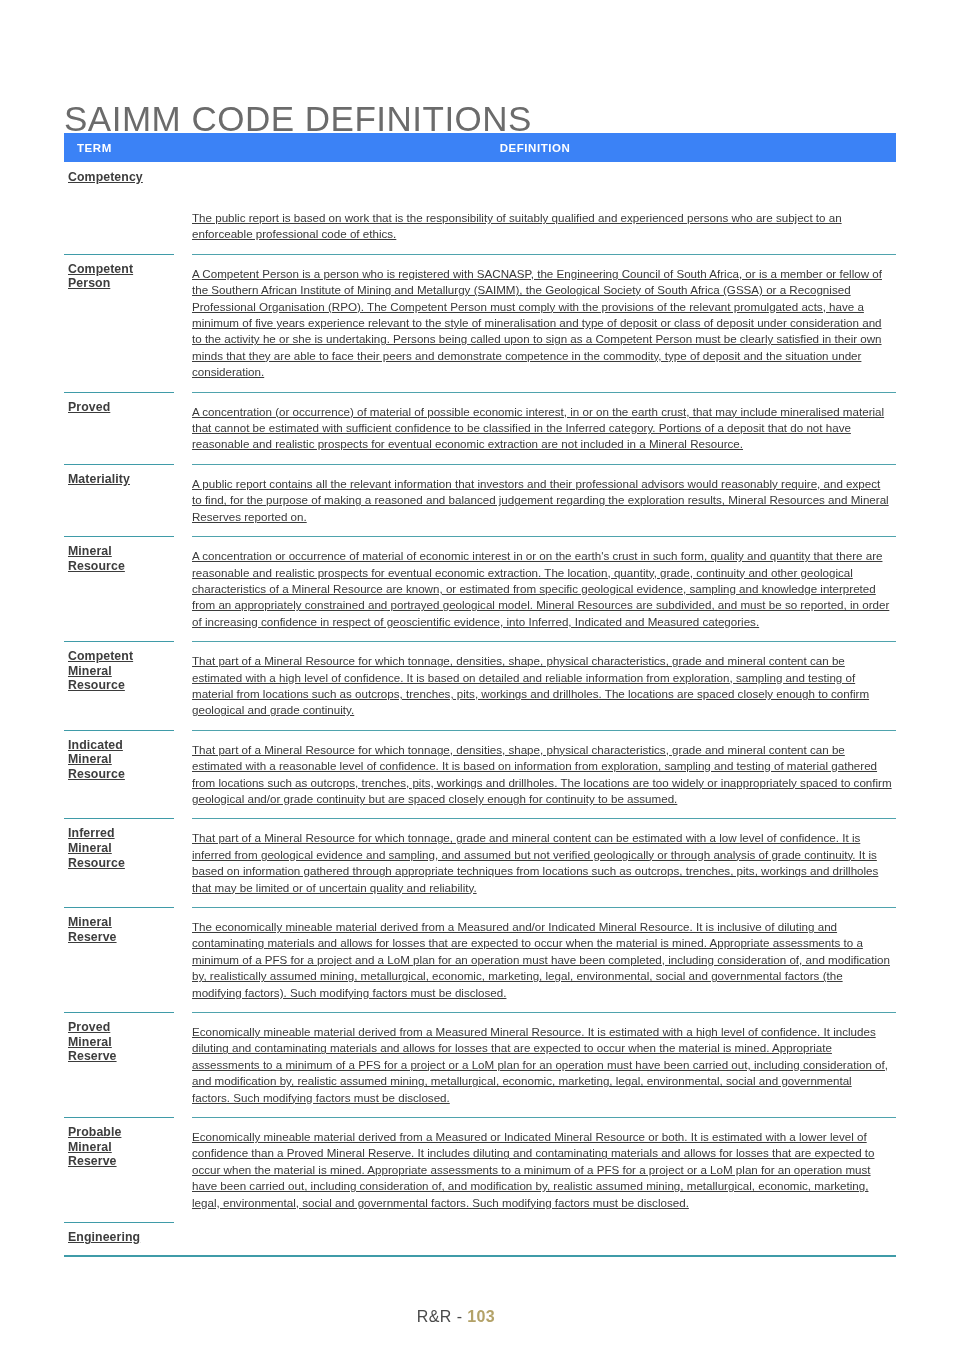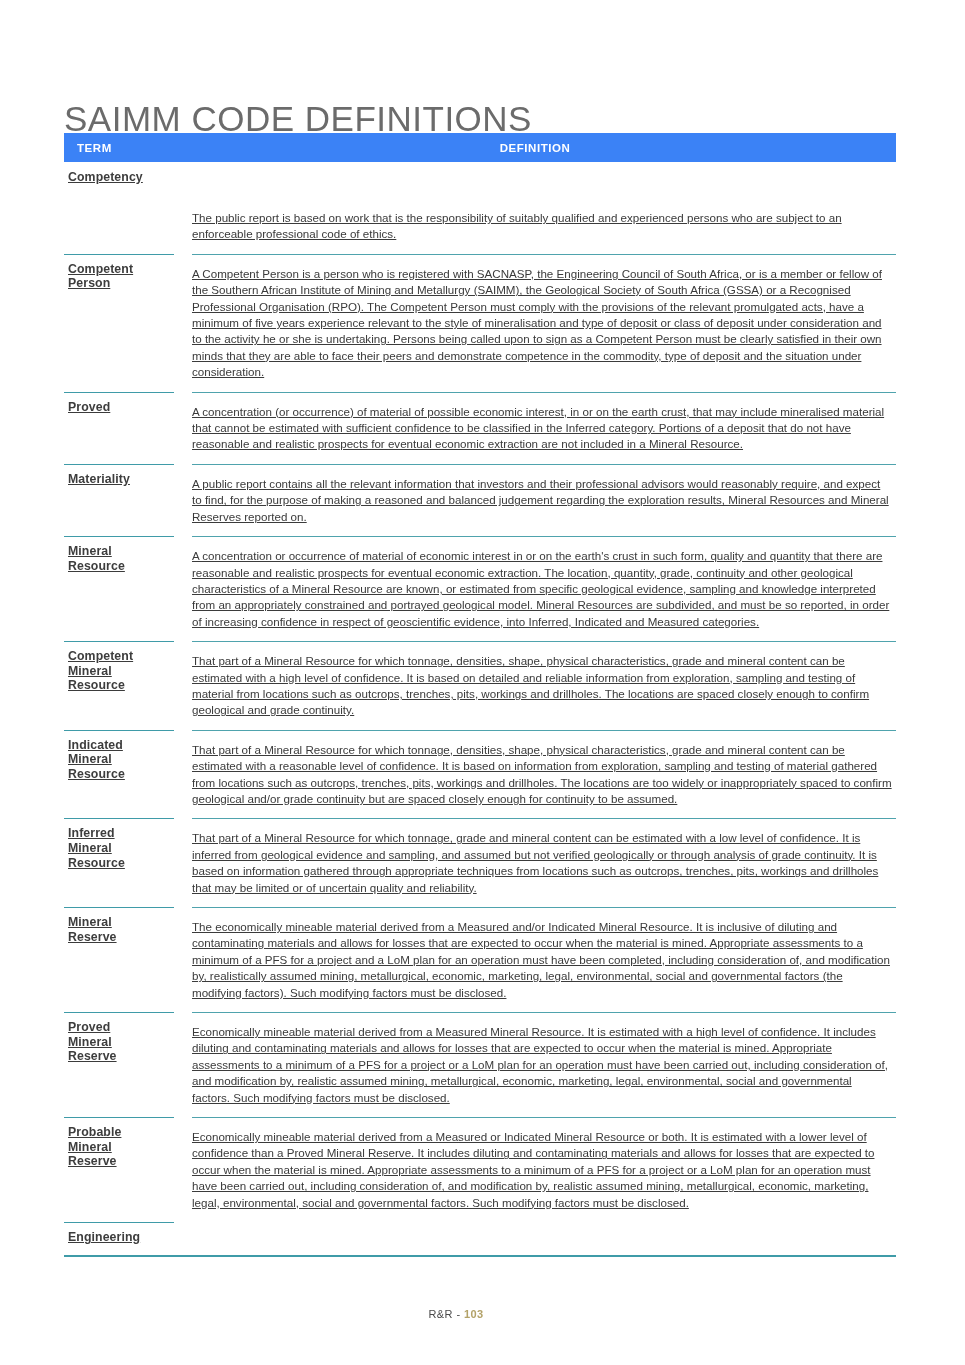--- a/index.html
+++ b/index.html
@@ -108,21 +108,21 @@
     margin-top: 0;
   }
 
   
   .footer {
     position: absolute;
     left: 0;
     top: 1308px;
     width: 912px;
     text-align: center;
-    font-size: 11px;
+    font-size: 16px;
     letter-spacing: 0.4px;
   }
   .footer .rr { color: #4a4a4a; font-weight: 400; }
   .footer .pg { color: #b3a268; font-weight: bold; }
 </style>
 </head>
 <body>
 
 <div class="page">
 

